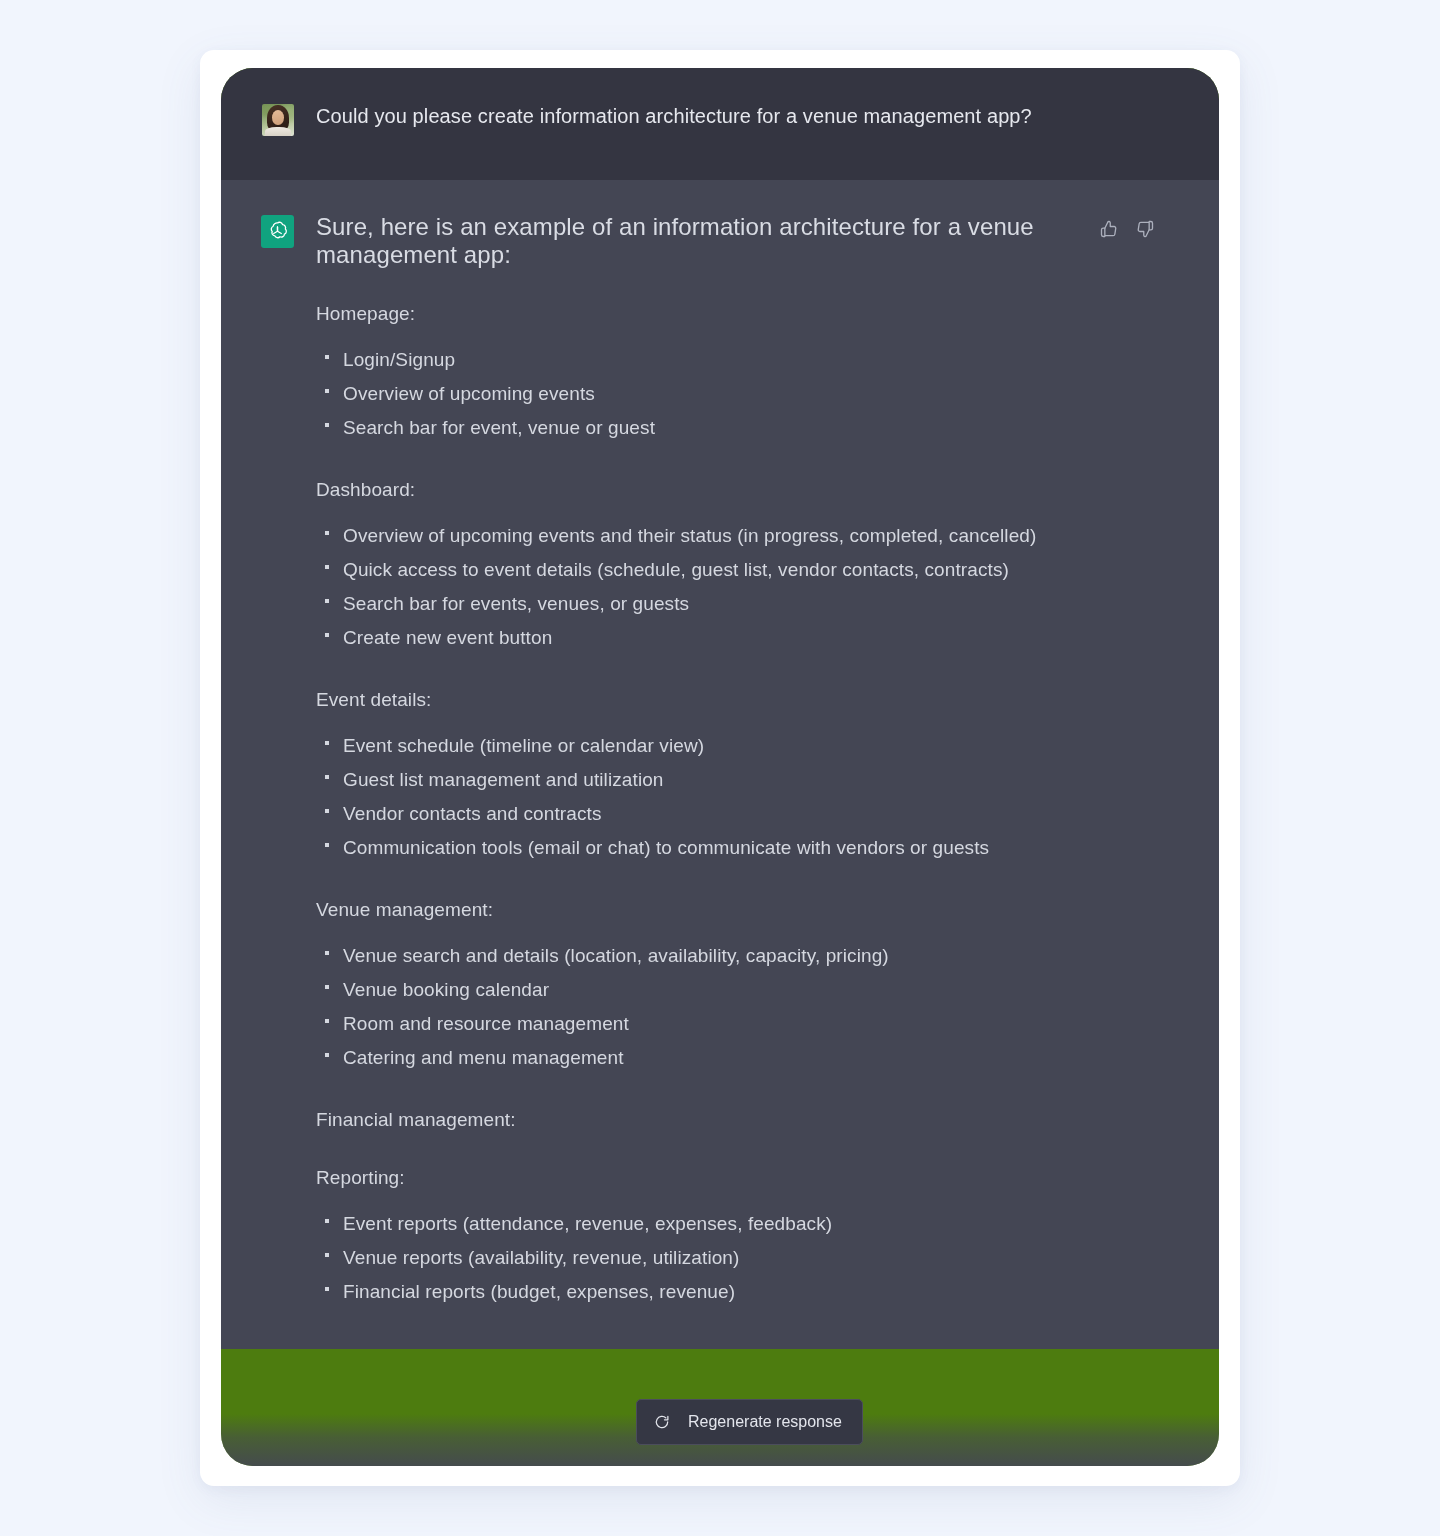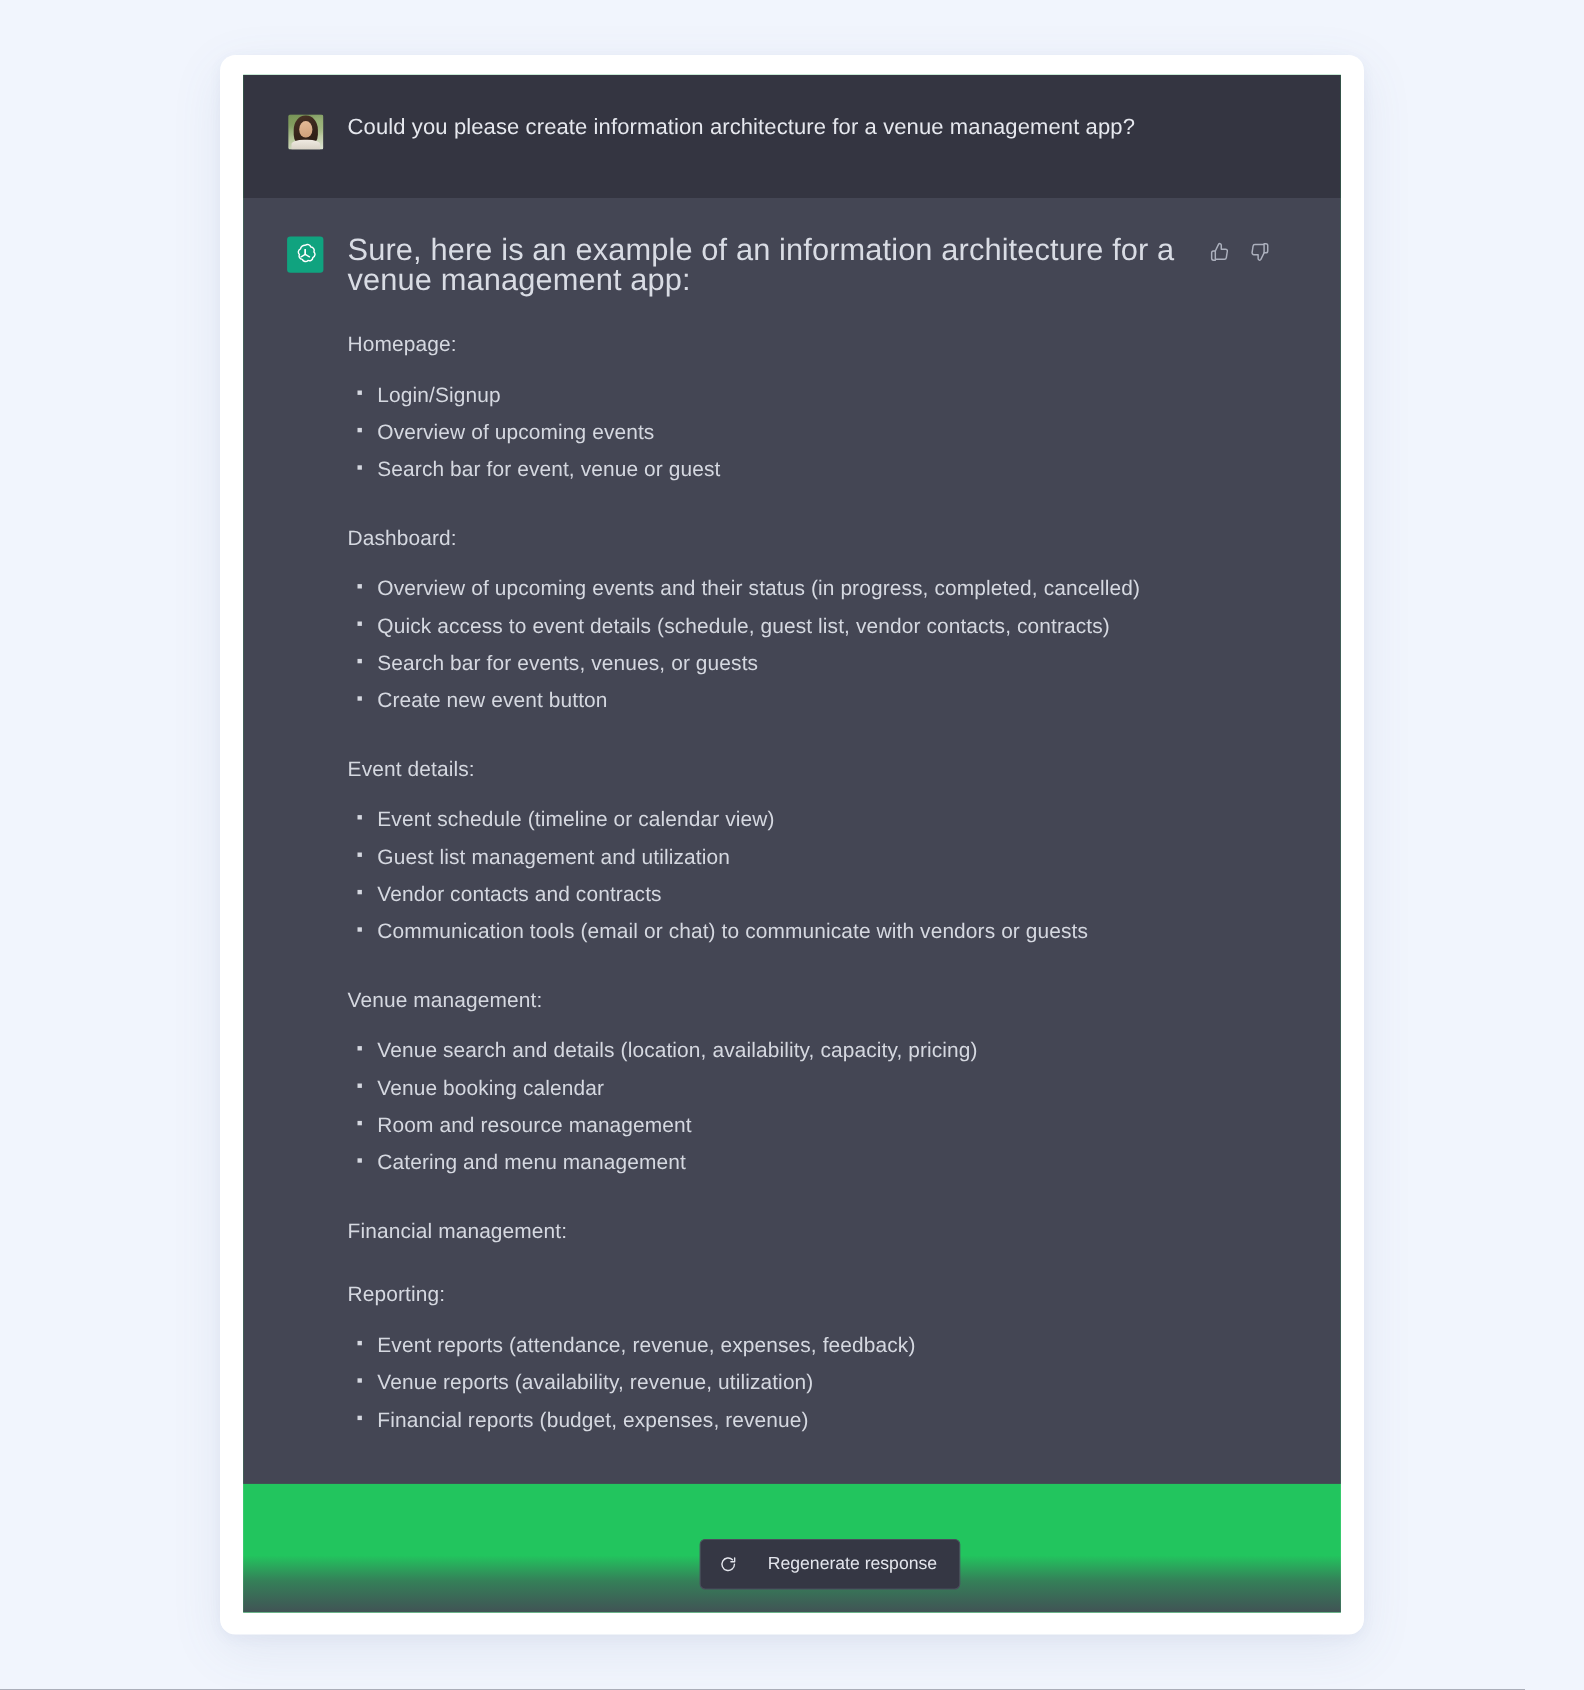--- a/index.html
+++ b/index.html
@@ -29,21 +29,22 @@
     box-shadow: 0 14px 46px rgba(90, 106, 150, 0.10),
                 0 3px 12px rgba(90, 106, 150, 0.06);
     padding: 18px 21px 20px 21px;
   }
 
   .chat-window {
     position: relative;
     width: 998px;
     height: 1398px;
     overflow: hidden;
-    background: #22c55e;
+    background: #4d7c0f;
+    border-radius: 32px;
   }
 
   
   .msg {
     display: flex;
     align-items: flex-start;
     width: 100%;
     padding: 36px 0 36px 0;
   }
 
@@ -148,21 +149,21 @@
   
   .prompt-text {
     font-size: 20px;
     line-height: 28px;
     color: #e6e8ee;
     font-weight: 400;
     letter-spacing: 0.1px;
   }
 
   .intro-text {
-    font-size: 28px;
+    font-size: 24px;
     line-height: 28px;
     color: #d9dce4;
     letter-spacing: 0.1px;
   }
 
   .section-heading {
     font-size: 19px;
     line-height: 26px;
     color: #d5d8e0;
     margin-top: 32px;
@@ -205,21 +206,21 @@
     background: linear-gradient(180deg, rgba(68,70,84,0) 0%, rgba(68,70,84,0.55) 45%, rgba(68,70,84,0.9) 100%);
     pointer-events: none;
   }
 
   .regenerate-btn {
     position: absolute;
     left: 415px;
     bottom: 21px;
     display: inline-flex;
     align-items: center;
-    gap: 28px;
+    gap: 18px;
     background: #353744;
     border: 1px solid #4b4d5c;
     border-radius: 5px;
     color: #e3e5ec;
     font-size: 16px;
     font-family: "Liberation Sans", sans-serif;
     padding: 13px 20px 13px 17px;
     cursor: pointer;
     white-space: nowrap;
   }

